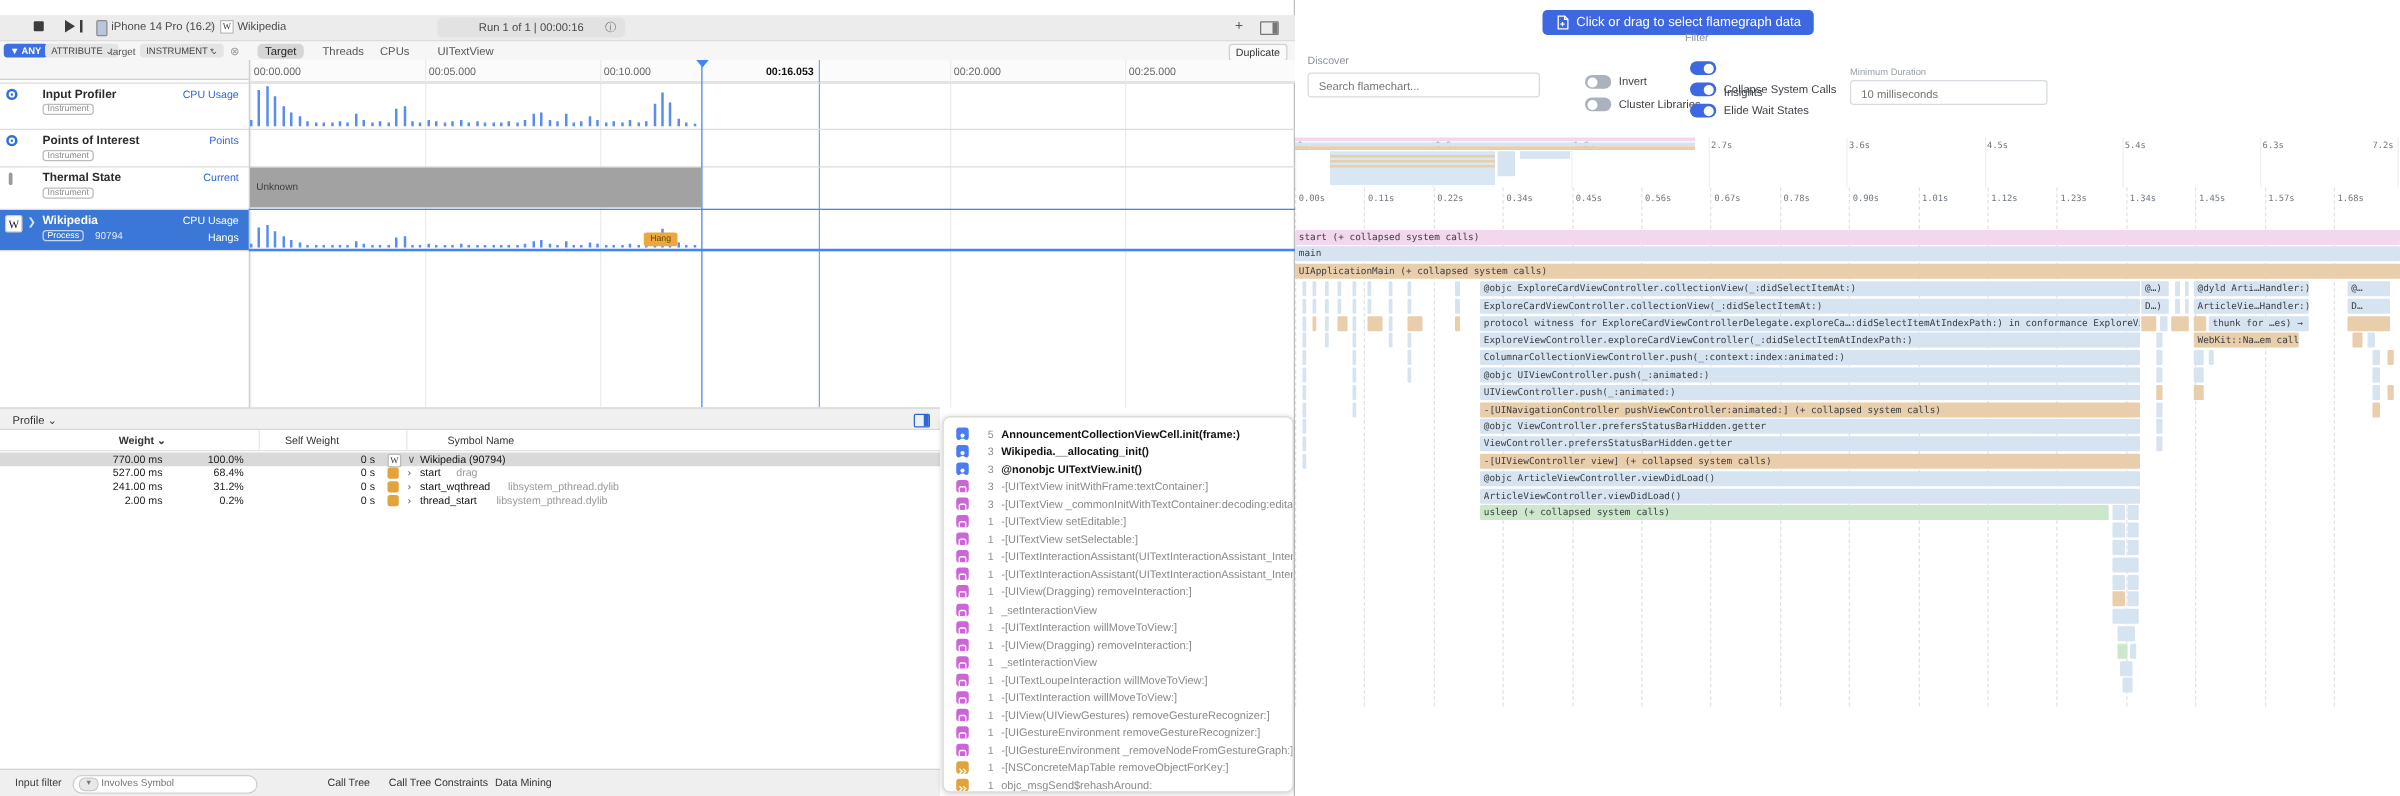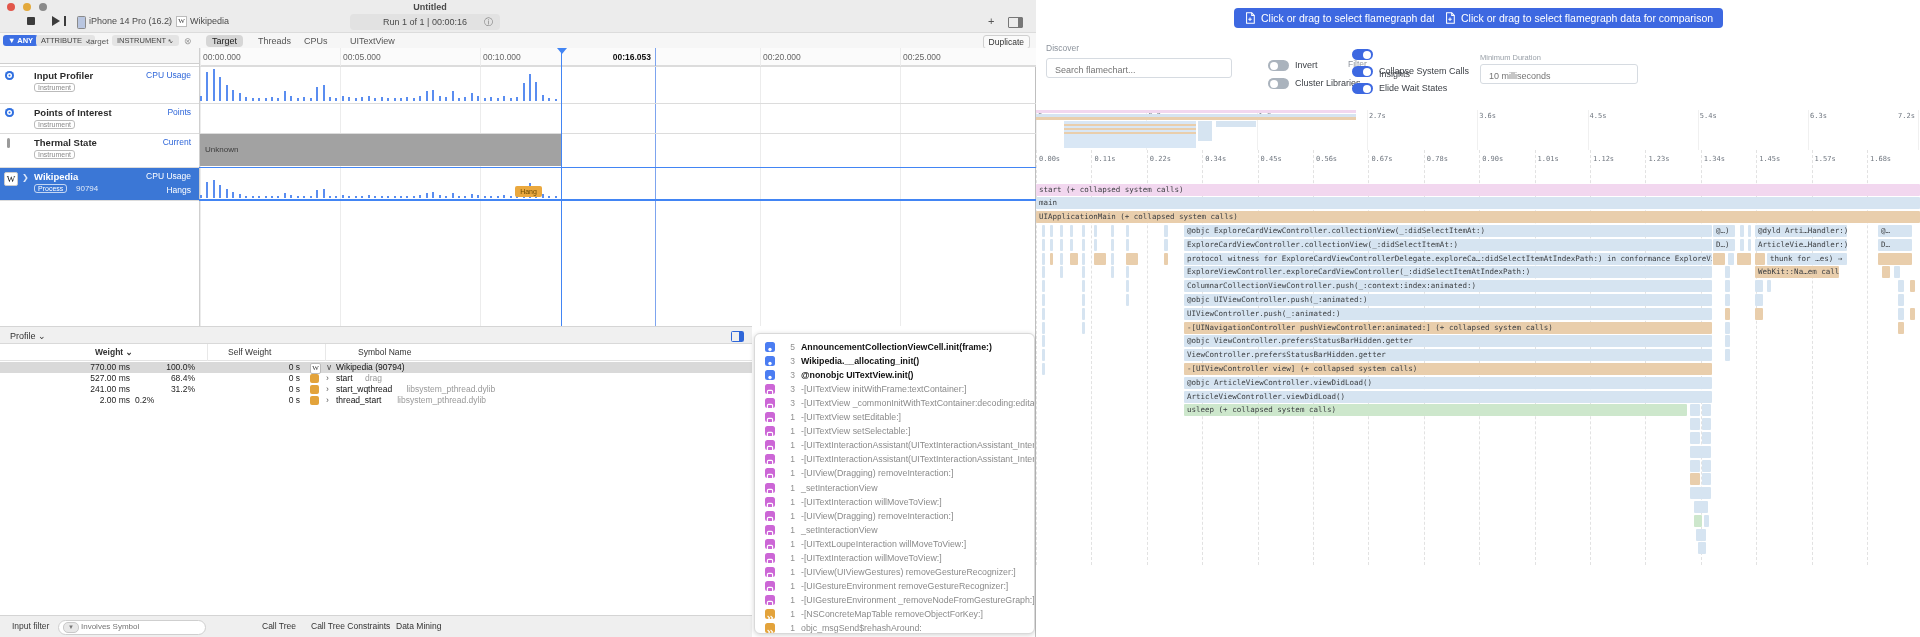--- a/index.html
+++ b/index.html
@@ -39,26 +39,20 @@
   #fsearch input,#mdur input{border:0;outline:0;width:90%;margin:3px 0 0 6px;font-size:9px;color:#444;font-family:"Liberation Sans",sans-serif;}
   #mdur{left:444px;top:64px;width:158px;height:20px;border:1px solid #d6dbe1;border-radius:3px;box-sizing:border-box;}
 </style>
 </head>
 <body>
 
 <div id="app">
 
   <div id="instruments" class="abs">
 
-    <div id="titlebar" class="abs">
-      <div class="abs tl" style="left:7px;background:#e2574b"></div>
-      <div class="abs tl" style="left:23px;background:#e3a93c"></div>
-      <div class="abs tl" style="left:39px;background:#8a8a8a"></div>
-      <div id="wtitle" class="abs">Untitled</div>
-    </div>
 
     <div id="toolbar" class="abs">
       <div class="abs" style="left:27px;top:5px;width:8px;height:8px;background:#3c3c3c;border-radius:1px"></div>
       <div class="abs" style="left:52px;top:4px;width:0;height:0;border-left:8px solid #3c3c3c;border-top:5px solid transparent;border-bottom:5px solid transparent"></div>
       <div class="abs" style="left:64px;top:4px;width:2px;height:10px;background:#3c3c3c"></div>
       <div class="abs" style="left:77px;top:4px;width:7px;height:11px;border:1px solid #8a8a8a;border-radius:1.5px;background:#b9c6e0"></div>
       <span class="abs tbtxt" style="left:89px">iPhone 14 Pro (16.2)</span>
       <span class="abs tbtxt" style="left:167px;color:#999">〉</span>
       <span class="abs" style="left:176px;top:4px;width:9px;height:9px;border:1px solid #bbb;background:#fff;font-size:7px;text-align:center;line-height:9px;font-family:'Liberation Serif',serif">W</span>
       <span class="abs tbtxt" style="left:190px">Wikipedia</span>
@@ -301,21 +295,21 @@
           <div style="position: absolute; left: 40px; top: 0px; width: 90px; text-align: right; color: rgb(34, 34, 34);">241.00 ms</div>
           <div style="position: absolute; left: 135px; top: 0px; width: 60px; text-align: right; color: rgb(34, 34, 34);">31.2%</div>
           <div style="position: absolute; left: 240px; top: 0px; width: 60px; text-align: right; color: rgb(34, 34, 34);">0 s</div>
           <div style="position: absolute; left: 310px; top: 1px; width: 9px; height: 9px; background: rgb(227, 163, 59); border-radius: 2px;"></div>
           <div style="position: absolute; left: 326px; top: 0px; color: rgb(85, 85, 85);">›</div>
           <div style="position: absolute; left: 336px; top: 0px; color: rgb(17, 17, 17);">start_wqthread</div>
           <div style="position: absolute; left: 406.4px; top: 0px; color: rgb(153, 153, 153);">libsystem_pthread.dylib</div>
         </div>
         <div style="position: absolute; left: 0px; top: 395px; width: 752px; height: 11px; font-size: 8.5px; line-height: 11px;">
           <div style="position: absolute; left: 40px; top: 0px; width: 90px; text-align: right; color: rgb(34, 34, 34);">2.00 ms</div>
-          <div style="position: absolute; left: 135px; top: 0px; width: 60px; color: rgb(34, 34, 34);">0.2%</div>
+          <div style="position: absolute; left: 135px; top: 0px; width: 60px; text-align: right; color: rgb(34, 34, 34);">0.2%</div>
           <div style="position: absolute; left: 240px; top: 0px; width: 60px; text-align: right; color: rgb(34, 34, 34);">0 s</div>
           <div style="position: absolute; left: 310px; top: 1px; width: 9px; height: 9px; background: rgb(227, 163, 59); border-radius: 2px;"></div>
           <div style="position: absolute; left: 326px; top: 0px; color: rgb(85, 85, 85);">›</div>
           <div style="position: absolute; left: 336px; top: 0px; color: rgb(17, 17, 17);">thread_start</div>
           <div style="position: absolute; left: 397.2px; top: 0px; color: rgb(153, 153, 153);">libsystem_pthread.dylib</div>
         </div>
       </div>
 
     <div id="footer" class="abs">
       <span class="abs" style="left:12px;top:5px;font-size:8.5px;color:#3c3c3c">Input filter</span>
@@ -485,45 +479,37 @@
 
   <div id="flame" class="abs">
     <button class="bluebtn" style="left:198px">
       <svg width="12" height="12" viewBox="0 0 14 14">
           <path d="M3 1h6l3 3v9H3z" fill="none" stroke="#fff" stroke-width="1.2"></path>
           <path d="M9 1v3h3" fill="none" stroke="#fff" stroke-width="1.2"></path>
           <path d="M7 6.5v4M5 8.5h4" stroke="#fff" stroke-width="1.2"></path>
         </svg>
       <span>Click or drag to select flamegraph data</span>
     </button>
-    <button class="bluebtn" style="left:398px">
-      <svg width="12" height="12" viewBox="0 0 14 14">
-          <path d="M3 1h6l3 3v9H3z" fill="none" stroke="#fff" stroke-width="1.2"></path>
-          <path d="M9 1v3h3" fill="none" stroke="#fff" stroke-width="1.2"></path>
-          <path d="M7 6.5v4M5 8.5h4" stroke="#fff" stroke-width="1.2"></path>
-        </svg>
-      <span>Click or drag to select flamegraph data for comparison</span>
-    </button>
 
     <span class="abs seclabel" style="left:10px;top:43px">Discover</span>
     <div id="fsearch" class="abs">
       <input placeholder="Search flamechart..." style="">
     </div>
     <div id="disc-togs">
         <div style="position: absolute; left: 232px; top: 60px; width: 21px; height: 11px; border-radius: 6px; background: rgb(170, 179, 189);">
           <div style="position: absolute; top: 1.5px; left: 2px; width: 8px; height: 8px; border-radius: 50%; background: rgb(255, 255, 255);"></div>
         </div>
         <div style="position: absolute; left: 259px; top: 60px; font-size: 9px; color: rgb(59, 63, 69);">Invert</div>
         <div style="position: absolute; left: 232px; top: 78px; width: 21px; height: 11px; border-radius: 6px; background: rgb(170, 179, 189);">
           <div style="position: absolute; top: 1.5px; left: 2px; width: 8px; height: 8px; border-radius: 50%; background: rgb(255, 255, 255);"></div>
         </div>
         <div style="position: absolute; left: 259px; top: 78px; font-size: 9px; color: rgb(59, 63, 69);">Cluster Libraries</div>
       </div>
 
-    <span class="abs seclabel" style="left:312px;top:59px">Filter</span>
+    <span class="abs seclabel" style="left:312px;top:25px">Filter</span>
     <div id="filt-togs">
         <div style="position: absolute; left: 316px; top: 49px; width: 21px; height: 11px; border-radius: 6px; background: rgb(61, 104, 225);">
           <div style="position: absolute; top: 1.5px; right: 2px; width: 8px; height: 8px; border-radius: 50%; background: rgb(255, 255, 255);"></div>
         </div>
         <div style="position: absolute; left: 343px; top: 49px; font-size: 9px; color: rgb(59, 63, 69); margin-top: 20px;">Insights</div>
         <div style="position: absolute; left: 316px; top: 66px; width: 21px; height: 11px; border-radius: 6px; background: rgb(61, 104, 225);">
           <div style="position: absolute; top: 1.5px; right: 2px; width: 8px; height: 8px; border-radius: 50%; background: rgb(255, 255, 255);"></div>
         </div>
         <div style="position: absolute; left: 343px; top: 66px; font-size: 9px; color: rgb(59, 63, 69);">Collapse System Calls</div>
         <div style="position: absolute; left: 316px; top: 83px; width: 21px; height: 11px; border-radius: 6px; background: rgb(61, 104, 225);">

